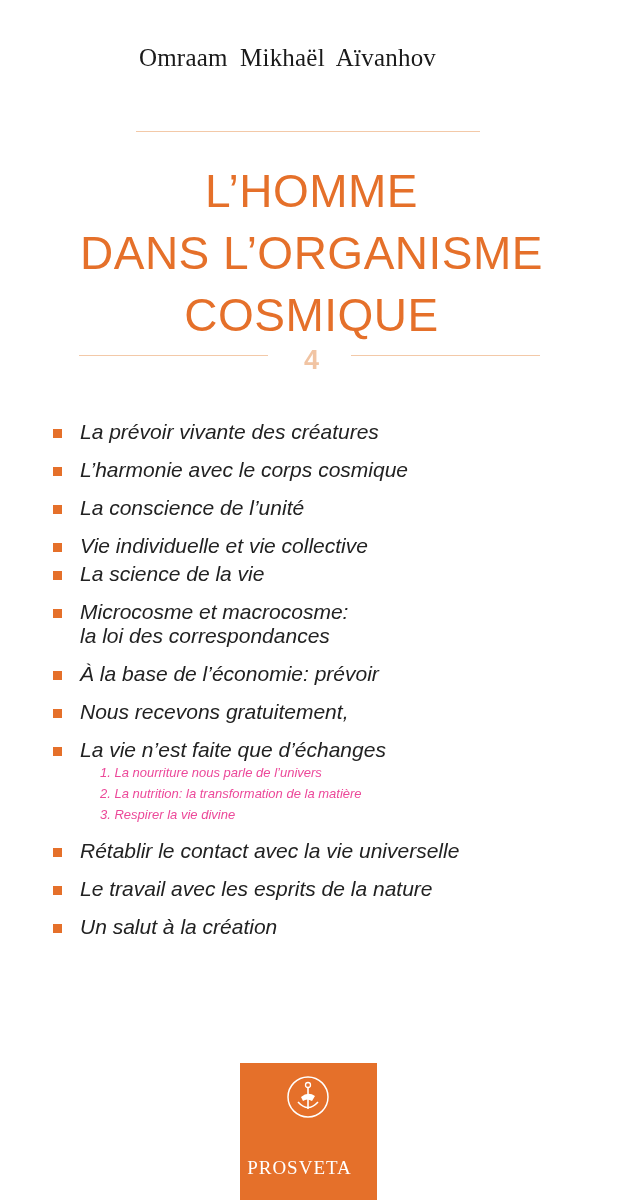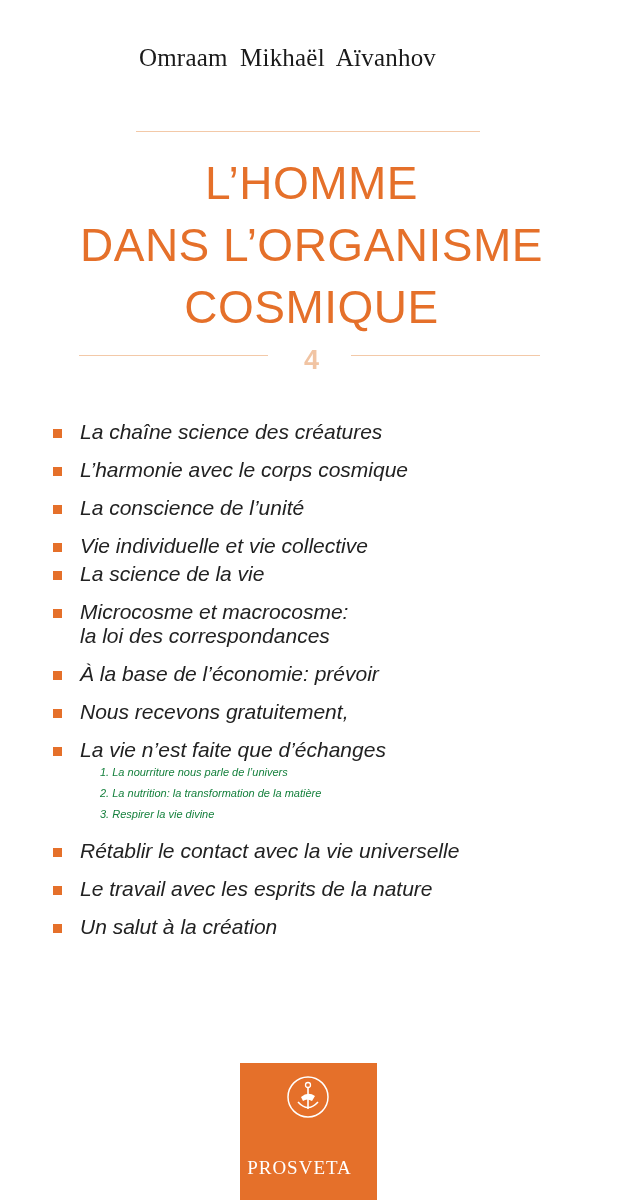--- a/index.html
+++ b/index.html
@@ -1,25 +1,25 @@
 <!DOCTYPE html>
 <html><head>
 <meta charset="utf-8">
 <style>
   html, body { margin: 0; padding: 0; background: #ffffff; }
   body { width: 623px; height: 1200px; position: relative; overflow: hidden; font-family: "Liberation Sans", sans-serif; }
   .author { position: absolute; top: 44px; left: 0; width: 575px; text-align: center; font-family: "Liberation Serif", serif; font-size: 25px; color: #1a1a1a; word-spacing: 6px; letter-spacing: 0.2px; }
   .rule { position: absolute; height: 1px; background: #f3c9a8; }
-  .title { position: absolute; top: 152px; left: 0; width: 623px; text-align: center; color: #e5702a; font-family: "Liberation Sans", sans-serif; font-size: 46px; line-height: 62px; letter-spacing: 0.5px; }
+  .title { position: absolute; top: 160px; left: 0; width: 623px; text-align: center; color: #e5702a; font-family: "Liberation Sans", sans-serif; font-size: 46px; line-height: 62px; letter-spacing: 0.5px; }
   .title div { display: block; }
   .volume { position: absolute; top: 345px; left: 0; width: 623px; text-align: center; color: #f1c4a3; font-size: 27px; font-weight: bold; }
   .toc { position: absolute; left: 53px; top: 420px; width: 560px; }
   .item { position: relative; padding-left: 27px; font-style: italic; font-size: 21px; color: #222; line-height: 24px; }
   .bullet { position: absolute; left: 0; top: 9px; width: 9px; height: 9px; background: #e5702a; }
-  .sub { font-size: 11px; line-height: 21px; padding-left: 20px; color: #15803d; font-style: italic; }
+  .sub { font-size: 13px; line-height: 21px; padding-left: 20px; color: #ec4899; font-style: italic; }
   .logo { position: absolute; left: 240px; top: 1063px; width: 137px; height: 137px; background: #e5702a; }
   .logo-emblem { position: absolute; left: 46px; top: 12px; width: 44px; height: 44px; }
   .logo-text { position: absolute; top: 94px; left: 0; width: 119px; text-align: center; color: #fff; font-family: "Liberation Serif", serif; font-size: 19px; letter-spacing: 1px; }
 </style>
 </head>
 <body>
 
 <div class="author">Omraam Mikhaël Aïvanhov</div>
 <div class="rule" style="top:131px;left:136px;width:344px;"></div>
 
@@ -29,21 +29,21 @@
   <div>COSMIQUE</div>
 </div>
 
 <div class="rule" style="top:355px;left:79px;width:189px;"></div>
 <div class="volume">4</div>
 <div class="rule" style="top:355px;left:351px;width:189px;"></div>
 
 <div class="toc">
   <div class="item" style="margin-bottom:14px">
       <span class="bullet"></span>
-      <div>La chaîne science des créatures</div>
+      <div>La prévoir vivante des créatures</div>
     </div>
   <div class="item" style="margin-bottom:14px">
       <span class="bullet"></span>
       <div>L’harmonie avec le corps cosmique</div>
     </div>
   <div class="item" style="margin-bottom:14px">
       <span class="bullet"></span>
       <div>La conscience de l’unité</div>
     </div>
   <div class="item" style="margin-bottom:4px">

